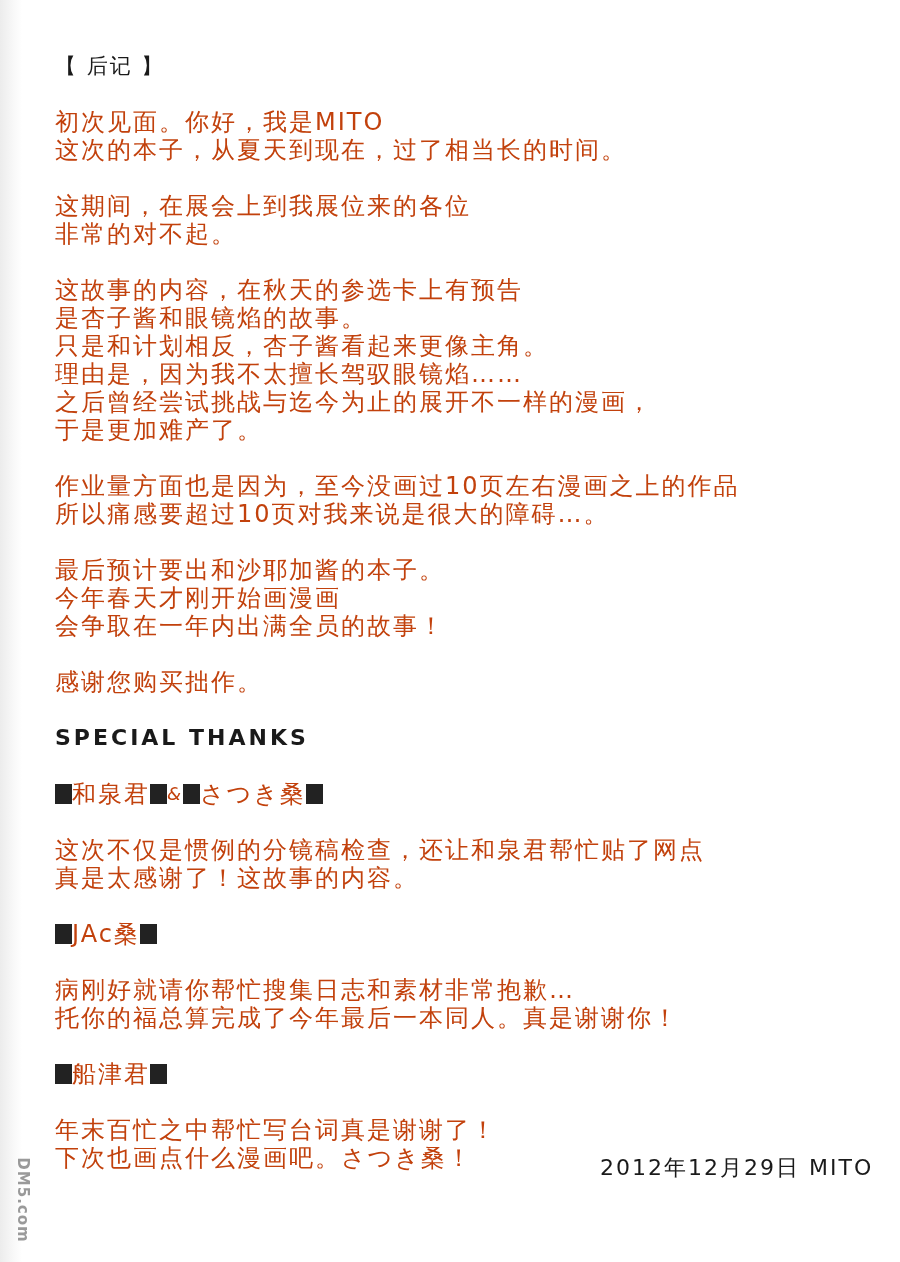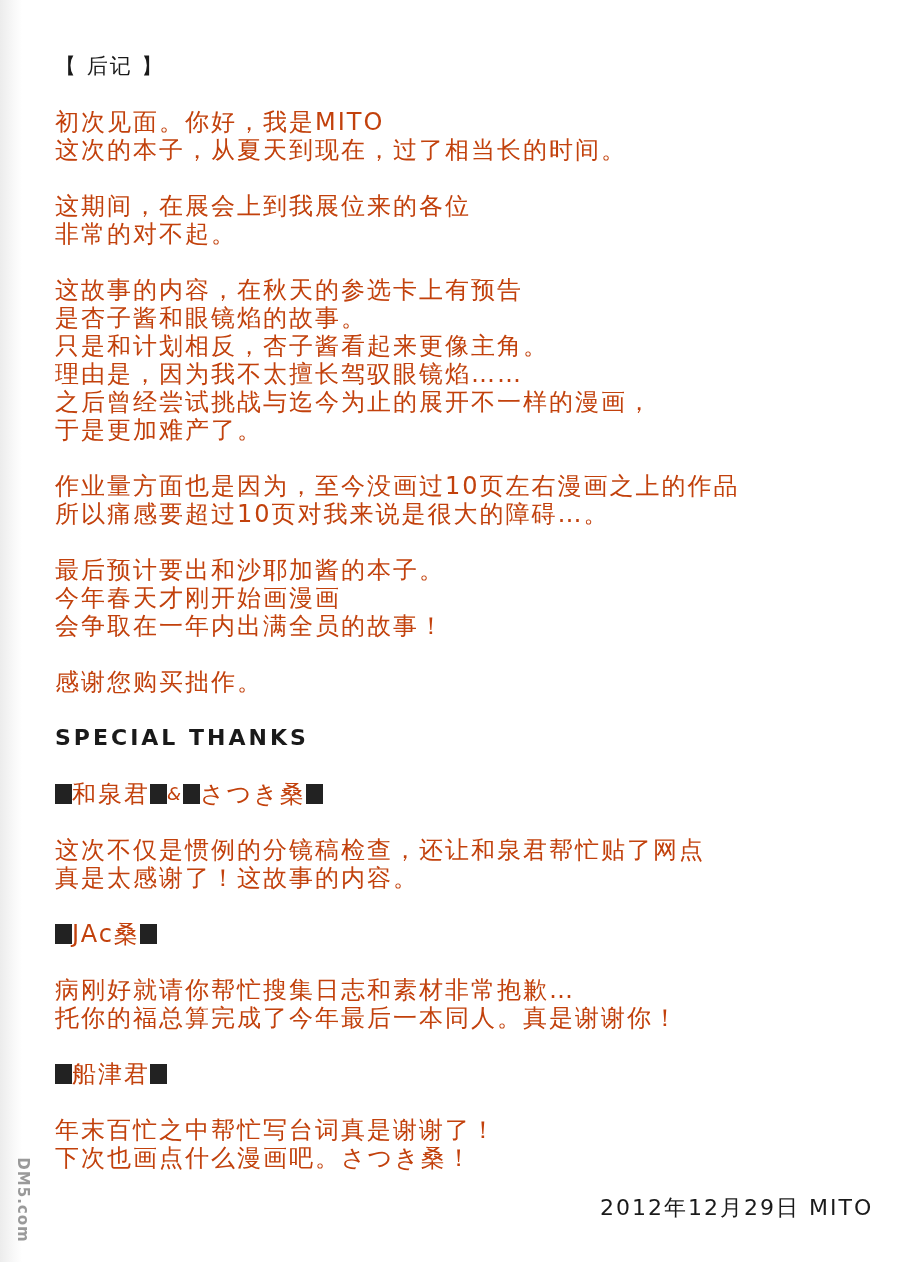--- a/index.html
+++ b/index.html
@@ -66,21 +66,21 @@
     }
     .sq {
       display: inline-block;
       width: 17px;
       height: 20px;
       background: #222;
     }
     .footer-date {
       position: absolute;
       left: 600px;
-      top: 1194px;
+      top: 1154px;
       font-size: 22px;
       line-height: 28px;
       letter-spacing: 2px;
       white-space: nowrap;
     }
     .watermark {
       position: absolute;
       left: 12px;
       top: 1150px;
       width: 22px;

